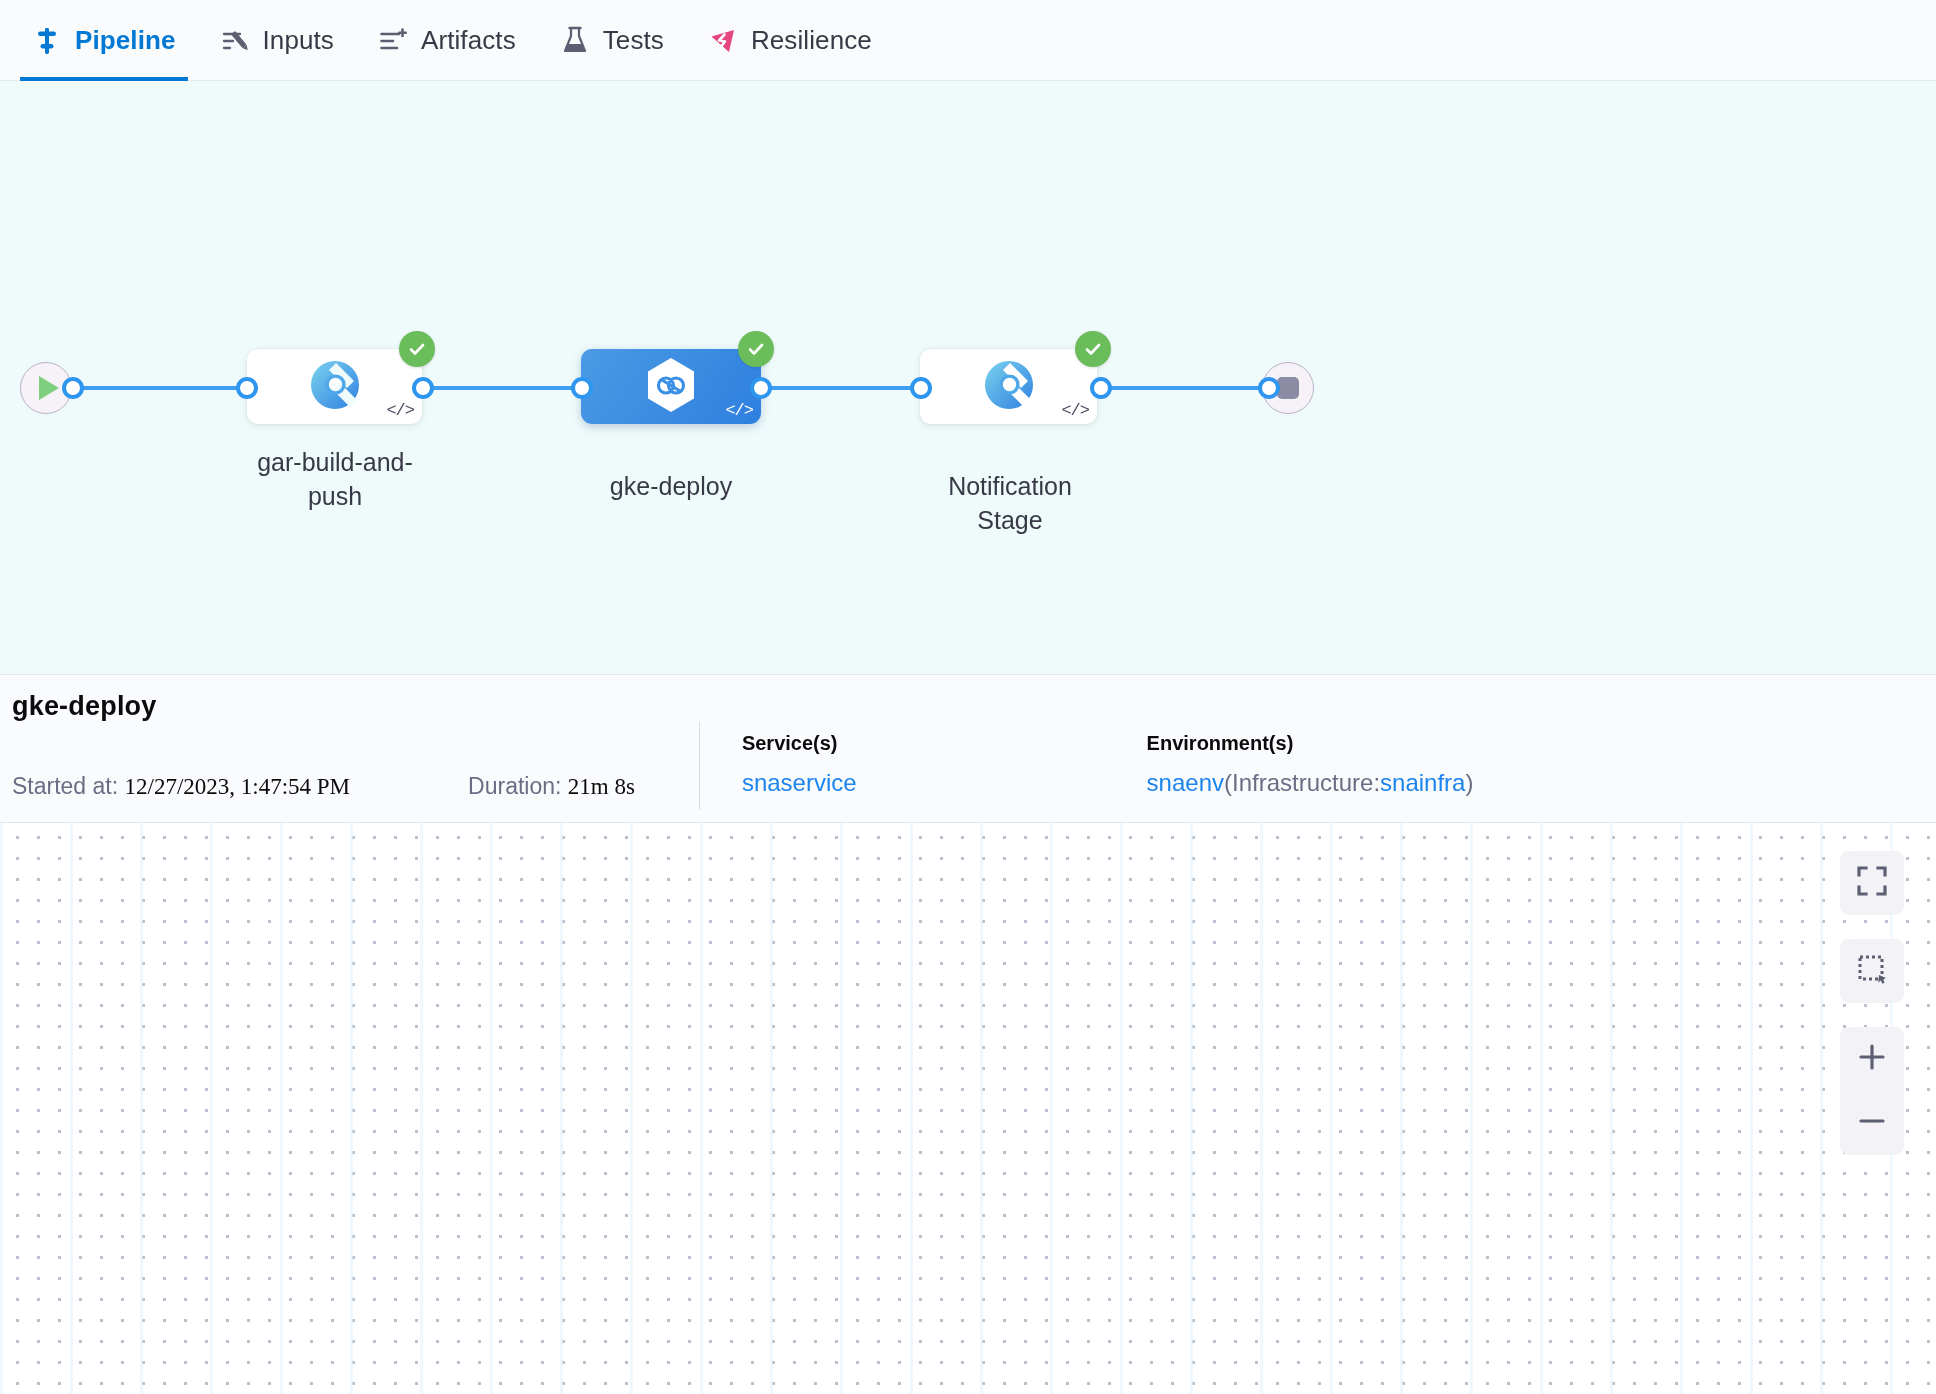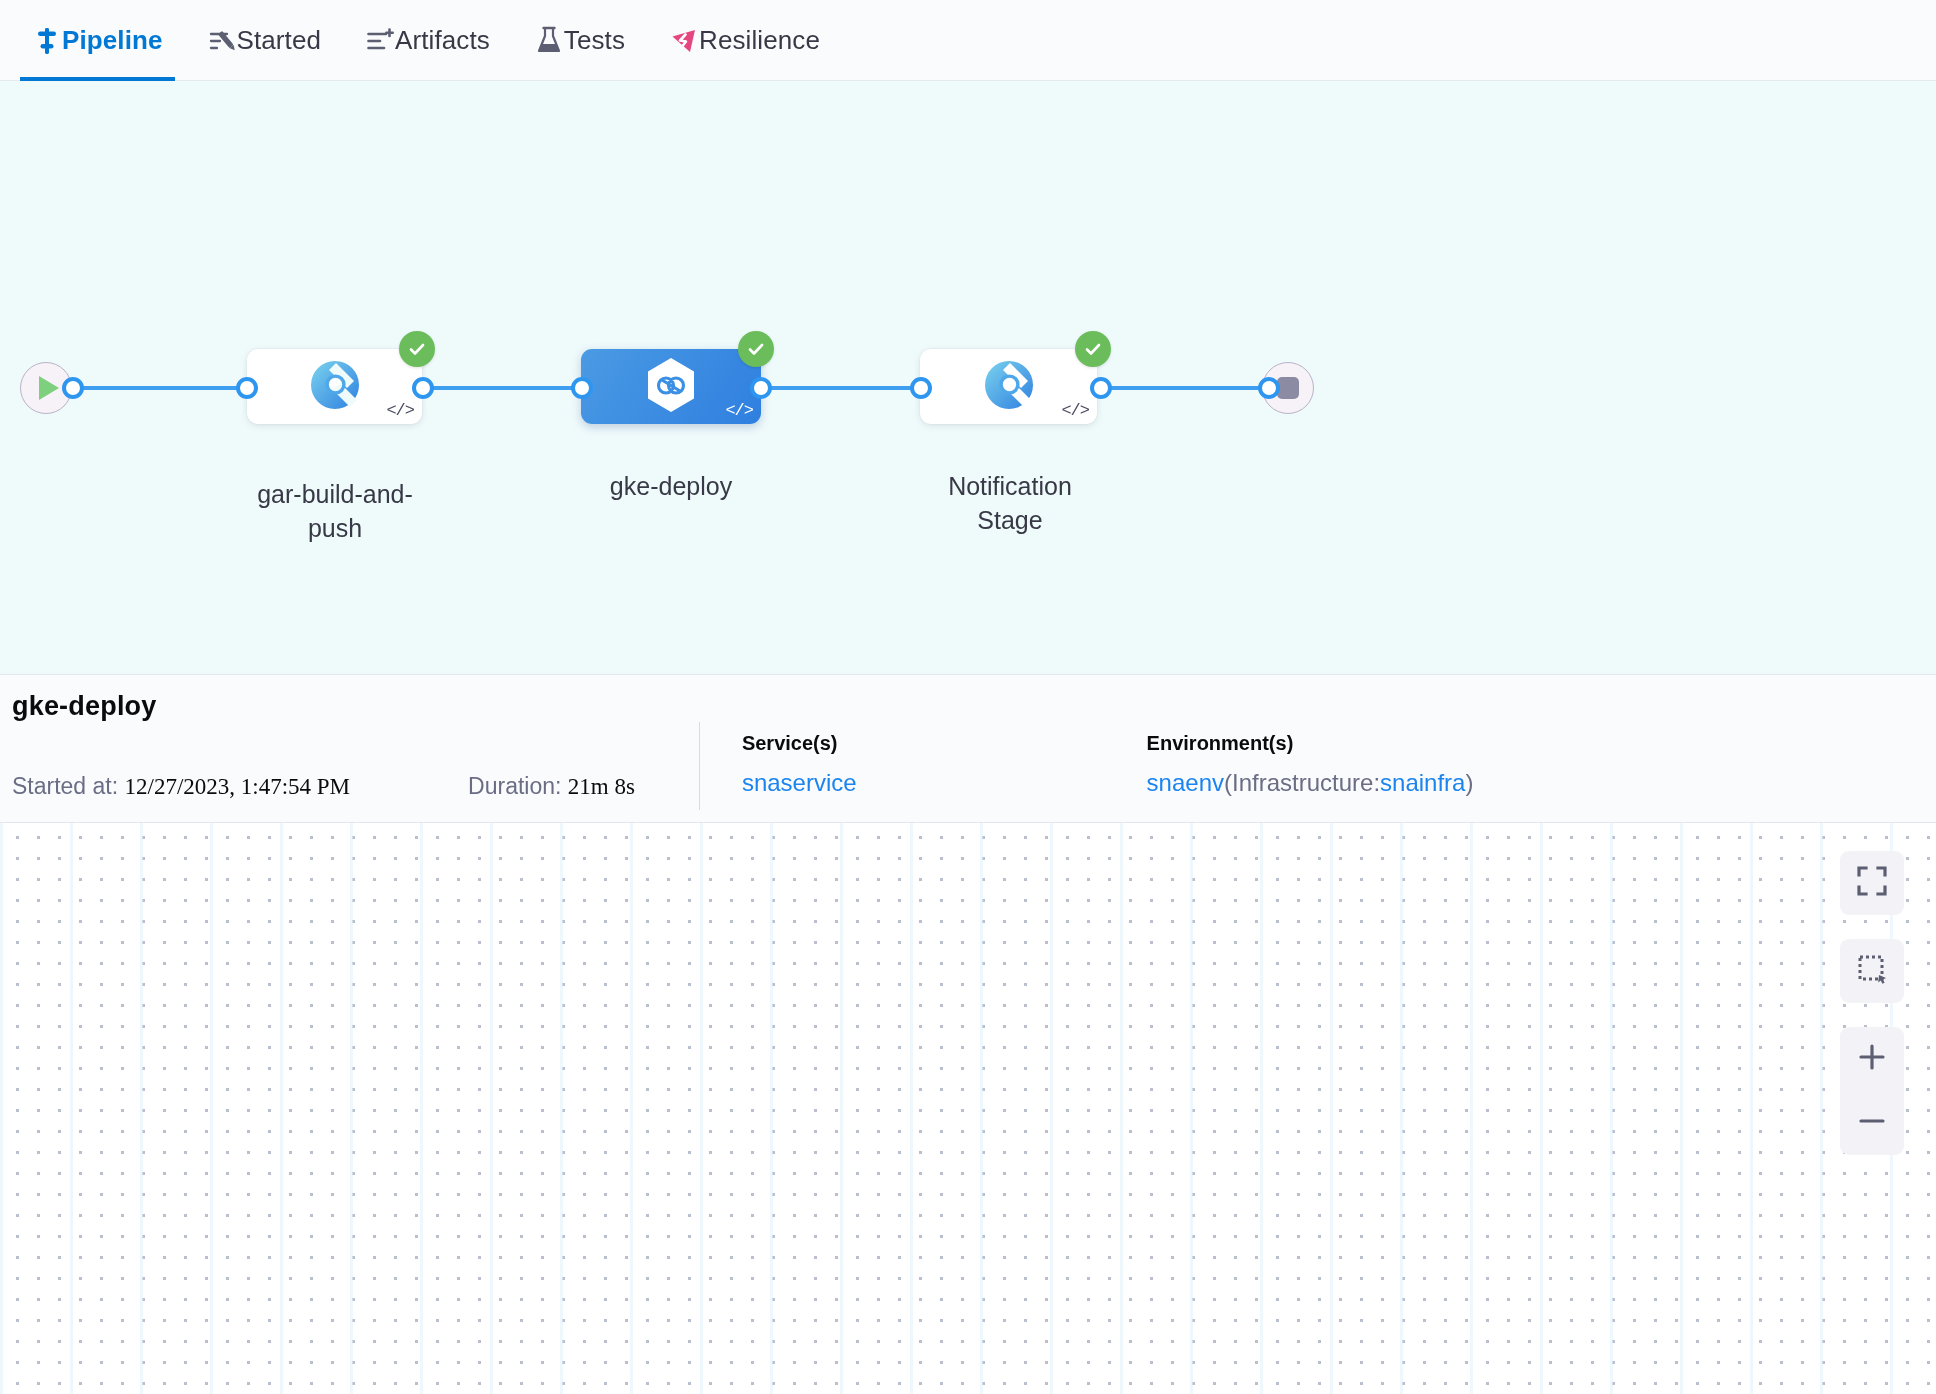--- a/index.html
+++ b/index.html
@@ -17,20 +17,21 @@
     height: 81px;
     background: #fafbfc;
     border-bottom: 1px solid #e8e8ef;
     display: flex;
     align-items: stretch;
     padding-left: 10px;
   }
   .tab {
     display: flex;
     align-items: center;
+    gap: 13px;
     padding: 0 22px;
     height: 81px;
     cursor: pointer;
     position: relative;
   }
   .tab .tlabel {
     font-size: 26px;
     color: #383946;
     letter-spacing: .1px;
     white-space: nowrap;
@@ -244,21 +245,21 @@
           <line x1="3" y1="7" x2="19" y2="7"></line>
           <line x1="3" y1="14" x2="12" y2="14"></line>
           <line x1="3" y1="21" x2="9" y2="21"></line>
         </g>
         <g transform="rotate(-40 19 14)">
           <rect x="16.3" y="3" width="5.4" height="18" rx="1.3" fill="#5c5e72"></rect>
           <polygon points="16.3,21 21.7,21 19,26" fill="#5c5e72"></polygon>
         </g>
       </svg>
     </span>
-    <span class="tlabel">Started</span>
+    <span class="tlabel">Inputs</span>
   </div>
 
 
   <div class="tab">
     <span class="ticon">
       <svg width="28" height="26" viewBox="0 0 28 26">
         <g stroke="#5c5e72" stroke-width="2.6" stroke-linecap="round">
           <line x1="2.5" y1="6" x2="20" y2="6"></line>
           <line x1="2.5" y1="13" x2="14" y2="13"></line>
           <line x1="2.5" y1="20" x2="18" y2="20"></line>
@@ -323,21 +324,21 @@
     </span>
     <span class="codechip">&lt;/&gt;</span>
   </div>
   <div class="statusbadge" style="left:399px; top:250px;">
     <svg width="20" height="20" viewBox="0 0 20 20">
         <polyline points="4,10.5 8,14.5 16,6" fill="none" stroke="#ffffff" stroke-width="2.6" stroke-linecap="round" stroke-linejoin="round"></polyline>
       </svg>
   </div>
   <div class="port" style="left:236px; top:296px;"></div>
   <div class="port" style="left:412px; top:296px;"></div>
-  <div class="nlabel" style="left:180px; top:396px; width:310px;">gar-build-and-<br>push</div>
+  <div class="nlabel" style="left:180px; top:364px; width:310px;">gar-build-and-<br>push</div>
 
   <div class="node selected" style="left:581px; top:268px; width:180px; height:75px;">
     <span>
       <svg width="54" height="58" viewBox="0 0 54 58">
         <polygon points="27,2 50,15.5 50,42.5 27,56 4,42.5 4,15.5" fill="#ffffff"></polygon>
         <path d="M22 22 a7.5 7.5 0 1 0 0 15 a7.5 7.5 0 1 0 0 -15 M32 22 a7.5 7.5 0 1 1 0 15 a7.5 7.5 0 1 1 0 -15" fill="none" stroke="#3b8fe4" stroke-width="3.1"></path>
         <path d="M18 24 L36 35" stroke="#3b8fe4" stroke-width="3.1" stroke-linecap="round"></path>
       </svg>
     </span>
     <span class="codechip light">&lt;/&gt;</span>

